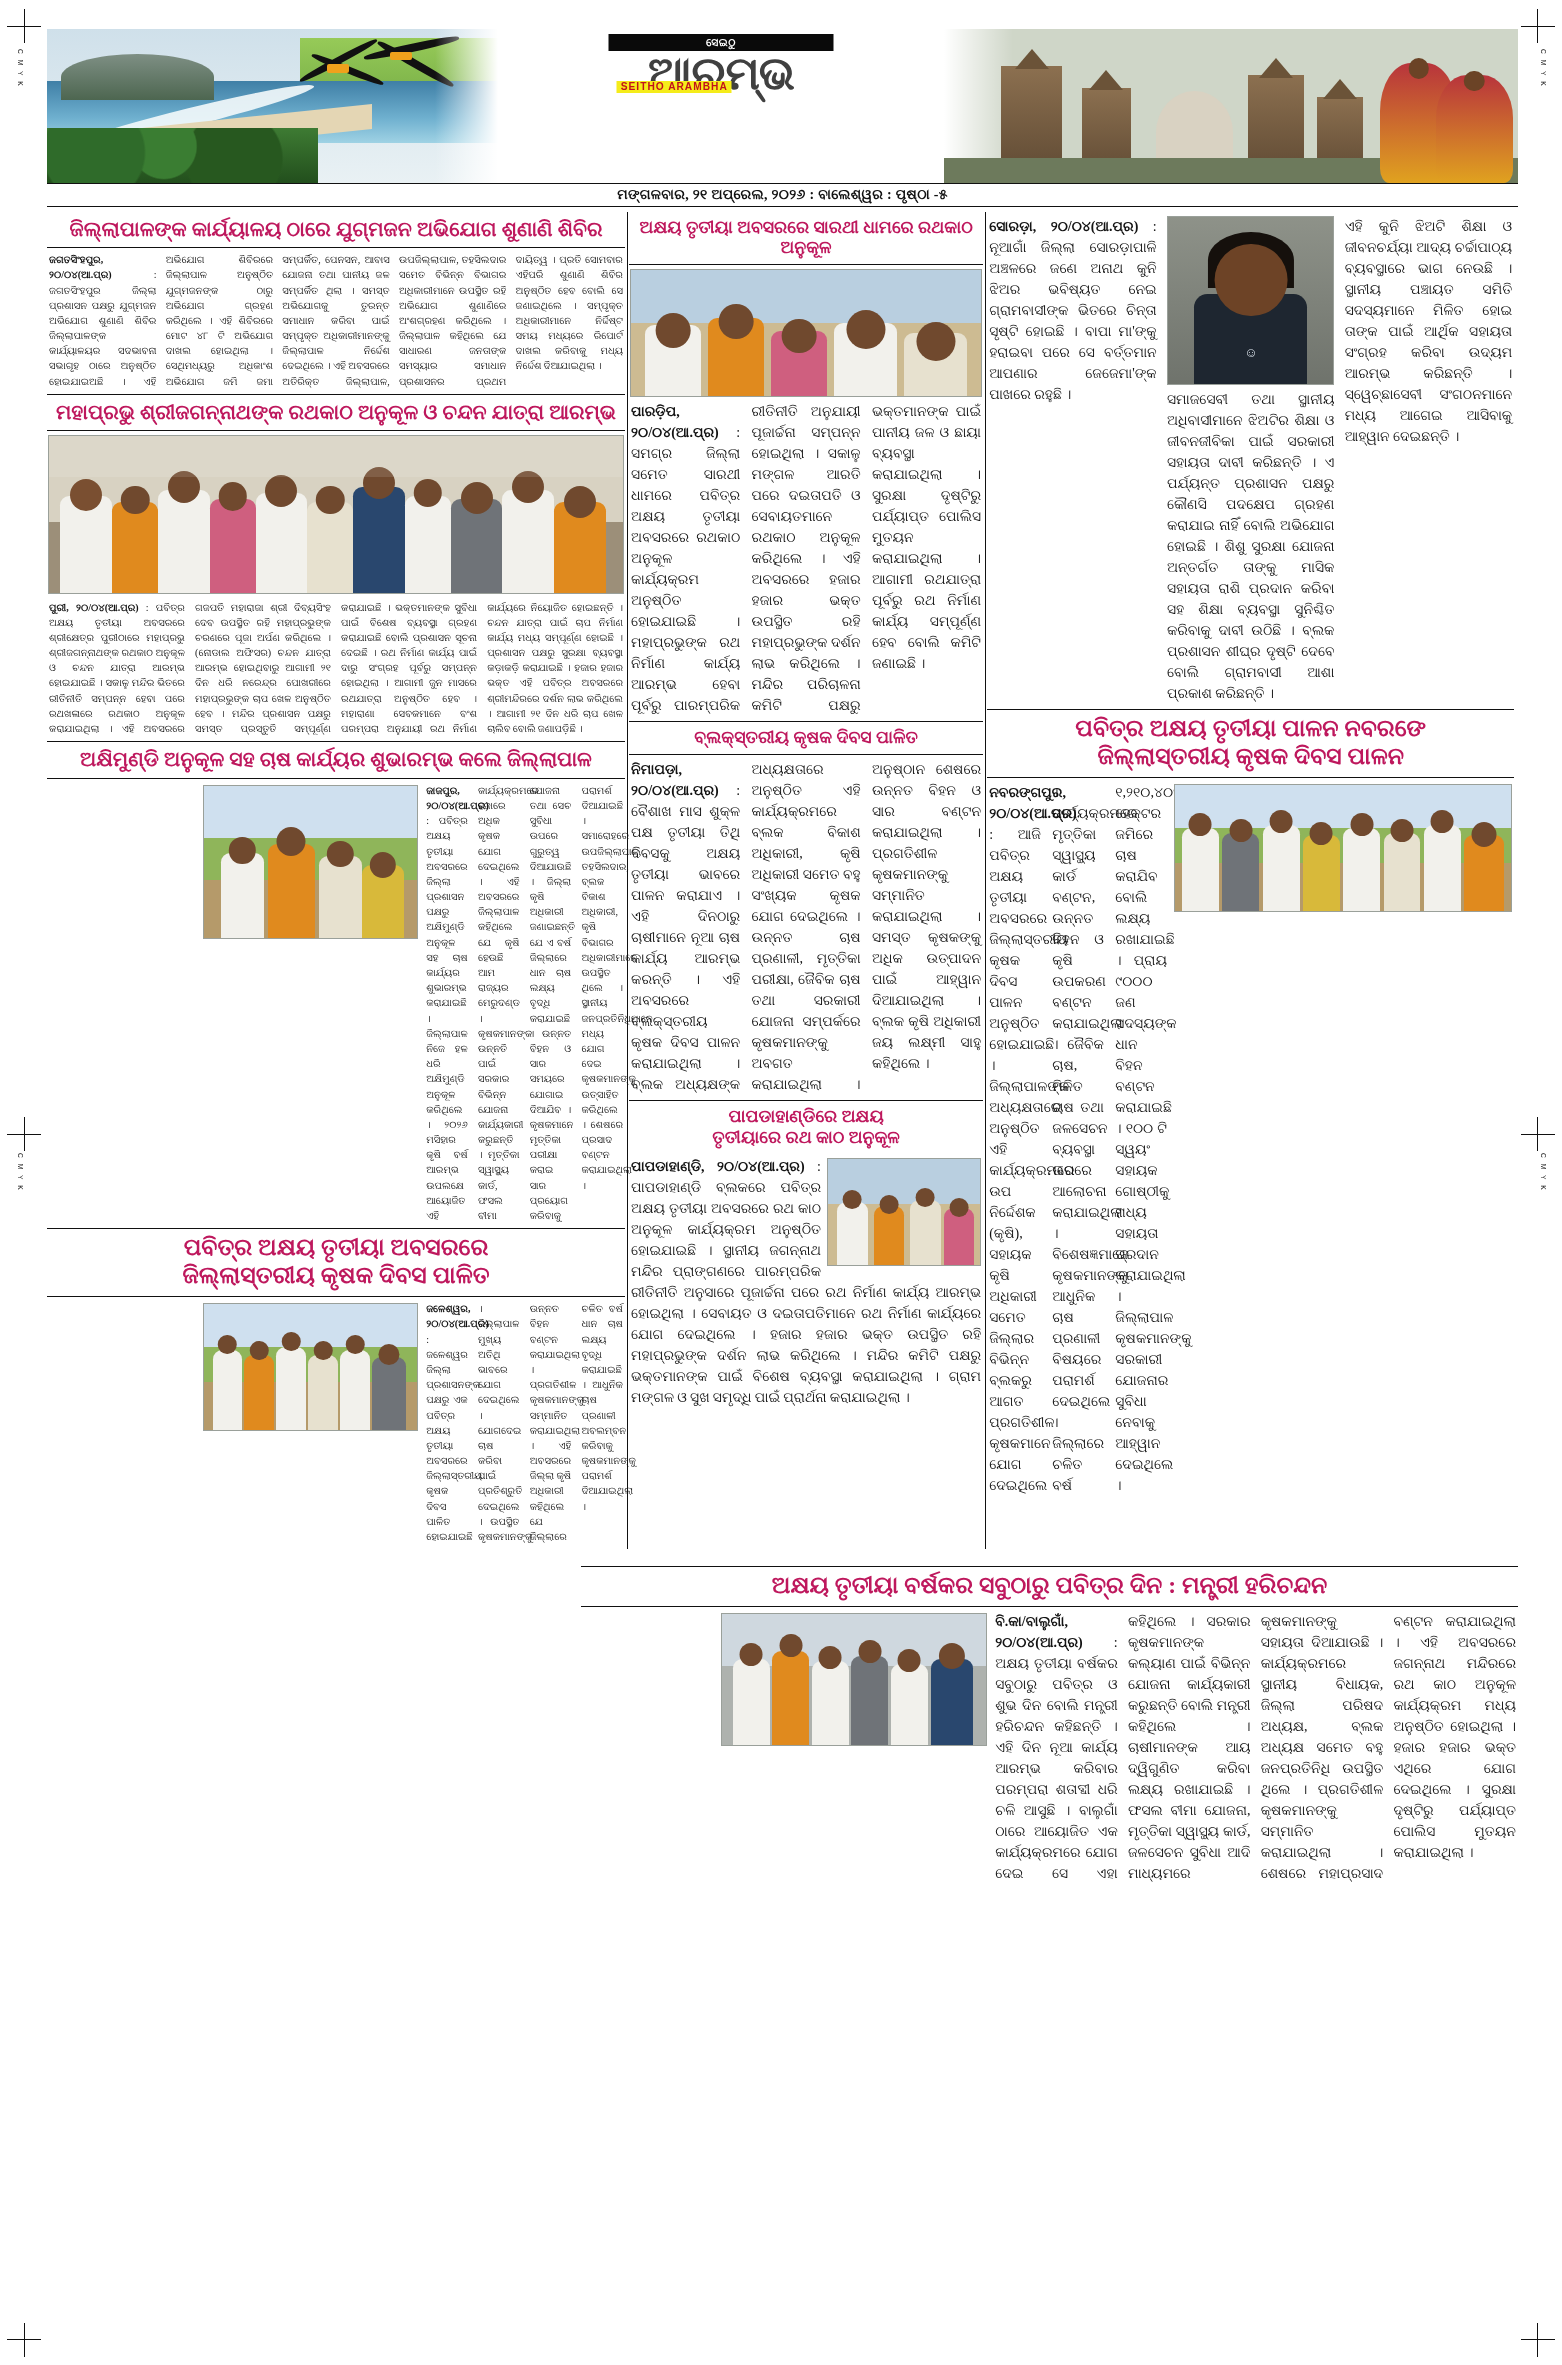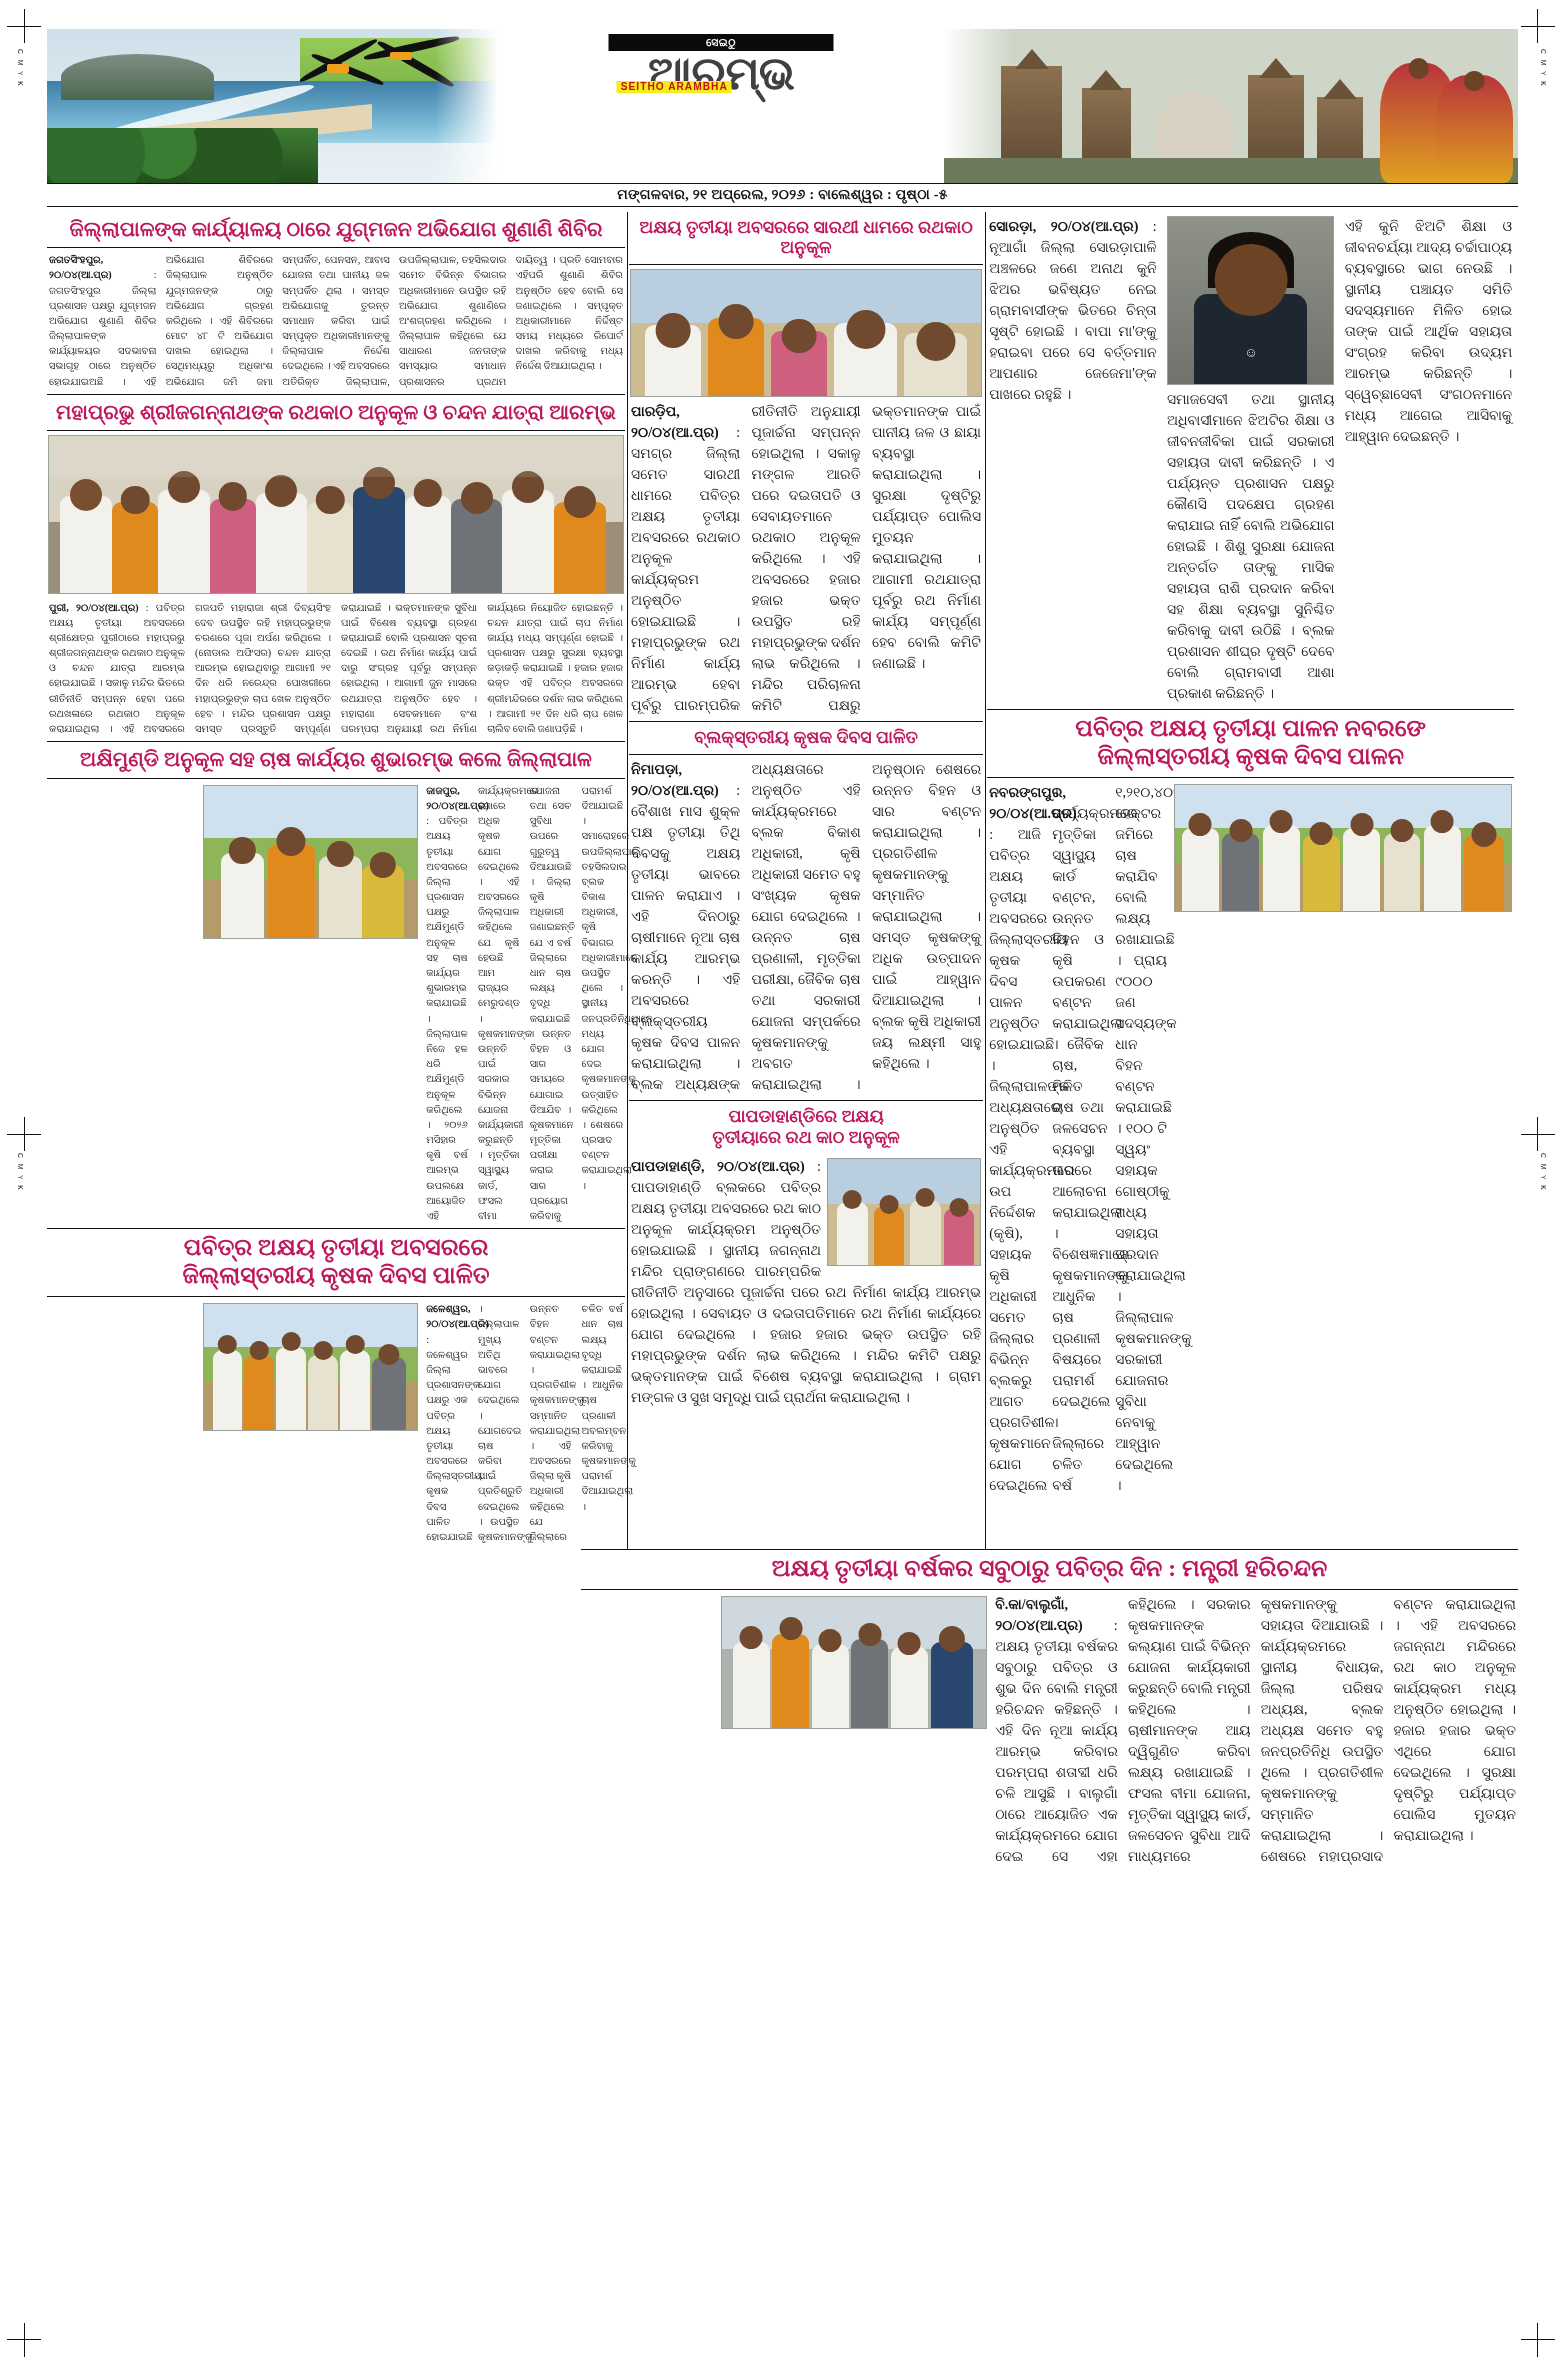--- a/index.html
+++ b/index.html
@@ -548,21 +548,21 @@
           <div class="body-txt sm cols3">
             <span class="lead">ନବରଙ୍ଗପୁର, ୨୦/୦୪(ଆ.ପ୍ର)</span>
             <span>: ଆଜି ପବିତ୍ର ଅକ୍ଷୟ ତୃତୀୟା ଅବସରରେ ଜିଲ୍ଲାସ୍ତରୀୟ କୃଷକ ଦିବସ ପାଳନ ଅନୁଷ୍ଠିତ ହୋଇଯାଇଛି । ଜିଲ୍ଲାପାଳଙ୍କ ଅଧ୍ୟକ୍ଷତାରେ ଅନୁଷ୍ଠିତ ଏହି କାର୍ଯ୍ୟକ୍ରମରେ ଉପ ନିର୍ଦ୍ଦେଶକ (କୃଷି), ସହାୟକ କୃଷି ଅଧିକାରୀ ସମେତ ଜିଲ୍ଲାର ବିଭିନ୍ନ ବ୍ଲକରୁ ଆଗତ ପ୍ରଗତିଶୀଳ କୃଷକମାନେ ଯୋଗ ଦେଇଥିଲେ ।</span>
             <span>କାର୍ଯ୍ୟକ୍ରମରେ ମୃତ୍ତିକା ସ୍ୱାସ୍ଥ୍ୟ କାର୍ଡ ବଣ୍ଟନ, ଉନ୍ନତ ବିହନ ଓ କୃଷି ଉପକରଣ ବଣ୍ଟନ କରାଯାଇଥିଲା । ଜୈବିକ ଚାଷ, ମିଳିତ ଚାଷ ତଥା ଜଳସେଚନ ବ୍ୟବସ୍ଥା ଉପରେ ଆଲୋଚନା କରାଯାଇଥିଲା । ବିଶେଷଜ୍ଞମାନେ କୃଷକମାନଙ୍କୁ ଆଧୁନିକ ଚାଷ ପ୍ରଣାଳୀ ବିଷୟରେ ପରାମର୍ଶ ଦେଇଥିଲେ ।</span>
             <span>ଜିଲ୍ଲାରେ ଚଳିତ ବର୍ଷ ୧,୨୧୦,୪୦୨ ହେକ୍ଟର ଜମିରେ ଚାଷ କରାଯିବ ବୋଲି ଲକ୍ଷ୍ୟ ରଖାଯାଇଛି । ପ୍ରାୟ ୯୦୦୦ ଜଣ ସଦସ୍ୟଙ୍କ ଧାନ ବିହନ ବଣ୍ଟନ କରାଯାଇଛି । ୧୦୦ ଟି ସ୍ୱୟଂ ସହାୟକ ଗୋଷ୍ଠୀକୁ ମଧ୍ୟ ସହାୟତା ପ୍ରଦାନ କରାଯାଇଥିଲା । ଜିଲ୍ଲାପାଳ କୃଷକମାନଙ୍କୁ ସରକାରୀ ଯୋଜନାର ସୁବିଧା ନେବାକୁ ଆହ୍ୱାନ ଦେଇଥିଲେ ।</span>
           </div>
         </div>
       </div>
     </div>
 
-    <div style="margin-top:4px; width:937px; position:absolute; left:534px; top:1516px;">
+    <div style="margin-top:21px; width:937px; position:absolute; left:534px; top:1516px;">
       <div class="hbox bordered">
         <div class="hl hl-lg">ଅକ୍ଷୟ ତୃତୀୟା ବର୍ଷକର ସବୁଠାରୁ ପବିତ୍ର ଦିନ : ମନ୍ତ୍ରୀ ହରିଚନ୍ଦନ</div>
       </div>
       <div style="padding:4.1px 2px 5.1px;">
         <div class="photo" style="float:left; width:266px; height:133px; margin:2px 8.2px 4.1px 138px;">
           <div class="grp pbg-road"></div>
           <div class="person p-white" style="left:4%;  width:14%; height:66%;">
               <span class="head"></span>
             </div>
           <div class="person p-saff" style="left:19%; width:14%; height:72%;">

